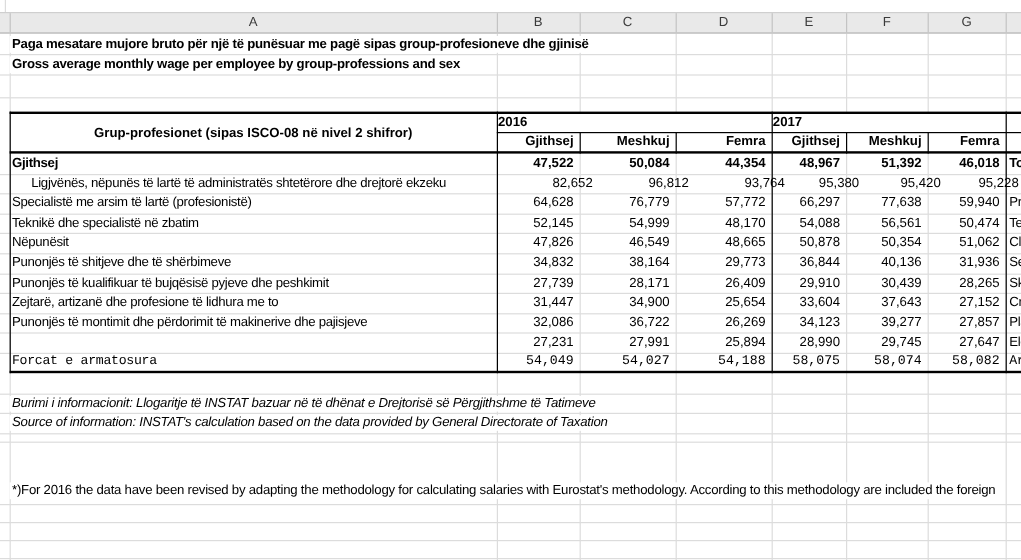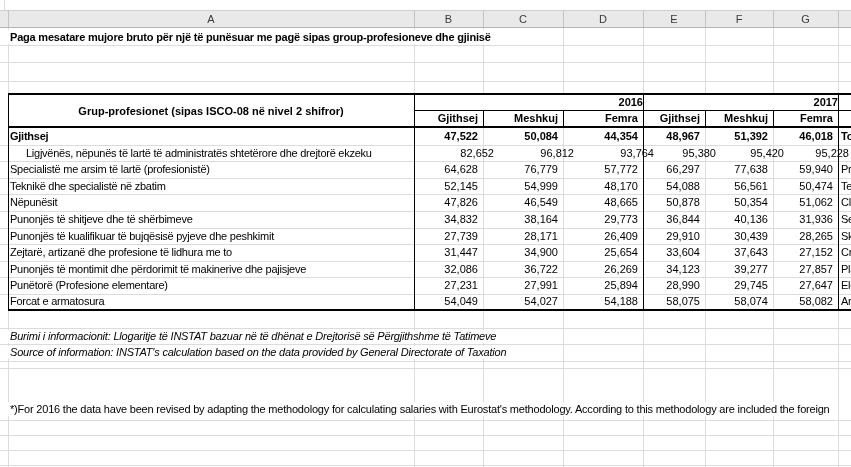--- a/index.html
+++ b/index.html
@@ -37,21 +37,21 @@
   .src2{top:346px;height:13px;line-height:13px}
   .fn1{top:380px;height:14px;line-height:14px}
   .fn2{top:402px;height:14px;line-height:14px}
   
   .cell{position:absolute;box-sizing:border-box;z-index:1;overflow:hidden;white-space:nowrap}
   .num{text-align:right;padding-right:5px}
   .cB{left:414px;width:69px}.cC{left:483px;width:80px}.cD{left:563px;width:80px}
   .cE{left:643px;width:62px}.cF{left:705px;width:68px}.cG{left:773px;width:65px}
   .gph{left:9px;top:95px;width:404px;height:31px;display:flex;align-items:center;
        justify-content:center;background:#fff;text-align:center}
-  .yr{top:95px;height:15px;line-height:15px;text-align:right;background:#fff}
+  .yr{top:95px;height:15px;line-height:15px;text-align:left;background:#fff}
   .y16{left:415px;width:228px}.y17{left:644px;width:194px}
   .sub{top:111px;height:15px;line-height:15px;background:#fff}
   .hstub{left:839px;top:95px;width:12px;height:31px;background:#fff}
   
   .drow{position:absolute;left:0;width:851px;z-index:1}
   .dlab{position:absolute;left:10px;width:402px;overflow:hidden;white-space:nowrap;letter-spacing:-0.25px}
   .dnum{position:absolute;top:0;bottom:0}
   .den{position:absolute;left:841px;width:120px;white-space:nowrap;letter-spacing:-0.25px}
 </style>
 </head>
@@ -107,20 +107,23 @@
       <div class="lsep" style="left: 563px;"></div>
       <div class="lsep" style="left: 643px;"></div>
       <div class="lsep" style="left: 705px;"></div>
       <div class="lsep" style="left: 773px;"></div>
       <div class="lsep" style="left: 838px;"></div>
     </div>
 
   <div class="trow t1">
     <span class="ovf b">Paga mesatare mujore bruto për një të punësuar me pagë sipas group-profesioneve dhe gjinisë</span>
   </div>
+  <div class="trow t2">
+    <span class="ovf b">Gross average monthly wage per employee by group-professions and sex</span>
+  </div>
 
   <div class="cell gph b">Grup-profesionet (sipas ISCO-08 në nivel 2 shifror)</div>
   <div class="cell yr y16 b">2016</div>
   <div class="cell yr y17 b">2017</div>
   <div class="cell hstub"></div>
   <div class="cell sub num b cB">Gjithsej</div>
   <div class="cell sub num b cC">Meshkuj</div>
   <div class="cell sub num b cD">Femra</div>
   <div class="cell sub num b cE">Gjithsej</div>
   <div class="cell sub num b cF">Meshkuj</div>
@@ -211,30 +214,29 @@
         <div class="dlab">Punonjës të montimit dhe përdorimit të makinerive dhe pajisjeve</div>
         <div class="cell num dnum cB">32,086</div>
         <div class="cell num dnum cC">36,722</div>
         <div class="cell num dnum cD">26,269</div>
         <div class="cell num dnum cE">34,123</div>
         <div class="cell num dnum cF">39,277</div>
         <div class="cell num dnum cG">27,857</div>
         <div class="den">Plant and machine operators and assemblers</div>
       </div>
       <div class="drow" style="top: 277px; height: 17px; line-height: 17px;">
-        <div class="dlab">Punëtorë (Profesione elementare)</div>
         <div class="cell num dnum cB">27,231</div>
         <div class="cell num dnum cC">27,991</div>
         <div class="cell num dnum cD">25,894</div>
         <div class="cell num dnum cE">28,990</div>
         <div class="cell num dnum cF">29,745</div>
         <div class="cell num dnum cG">27,647</div>
         <div class="den">Elementary occupations</div>
       </div>
-      <div class="drow" style="top: 294px; height: 26px; line-height: 15px;">
+      <div class="drow" style="top: 294px; height: 26px; line-height: 15px; font-family: Liberation Mono, monospace;">
         <div class="dlab">Forcat e armatosura</div>
         <div class="cell num dnum cB">54,049</div>
         <div class="cell num dnum cC">54,027</div>
         <div class="cell num dnum cD">54,188</div>
         <div class="cell num dnum cE">58,075</div>
         <div class="cell num dnum cF">58,074</div>
         <div class="cell num dnum cG">58,082</div>
         <div class="den">Armed forces</div>
       </div>
     </div>

